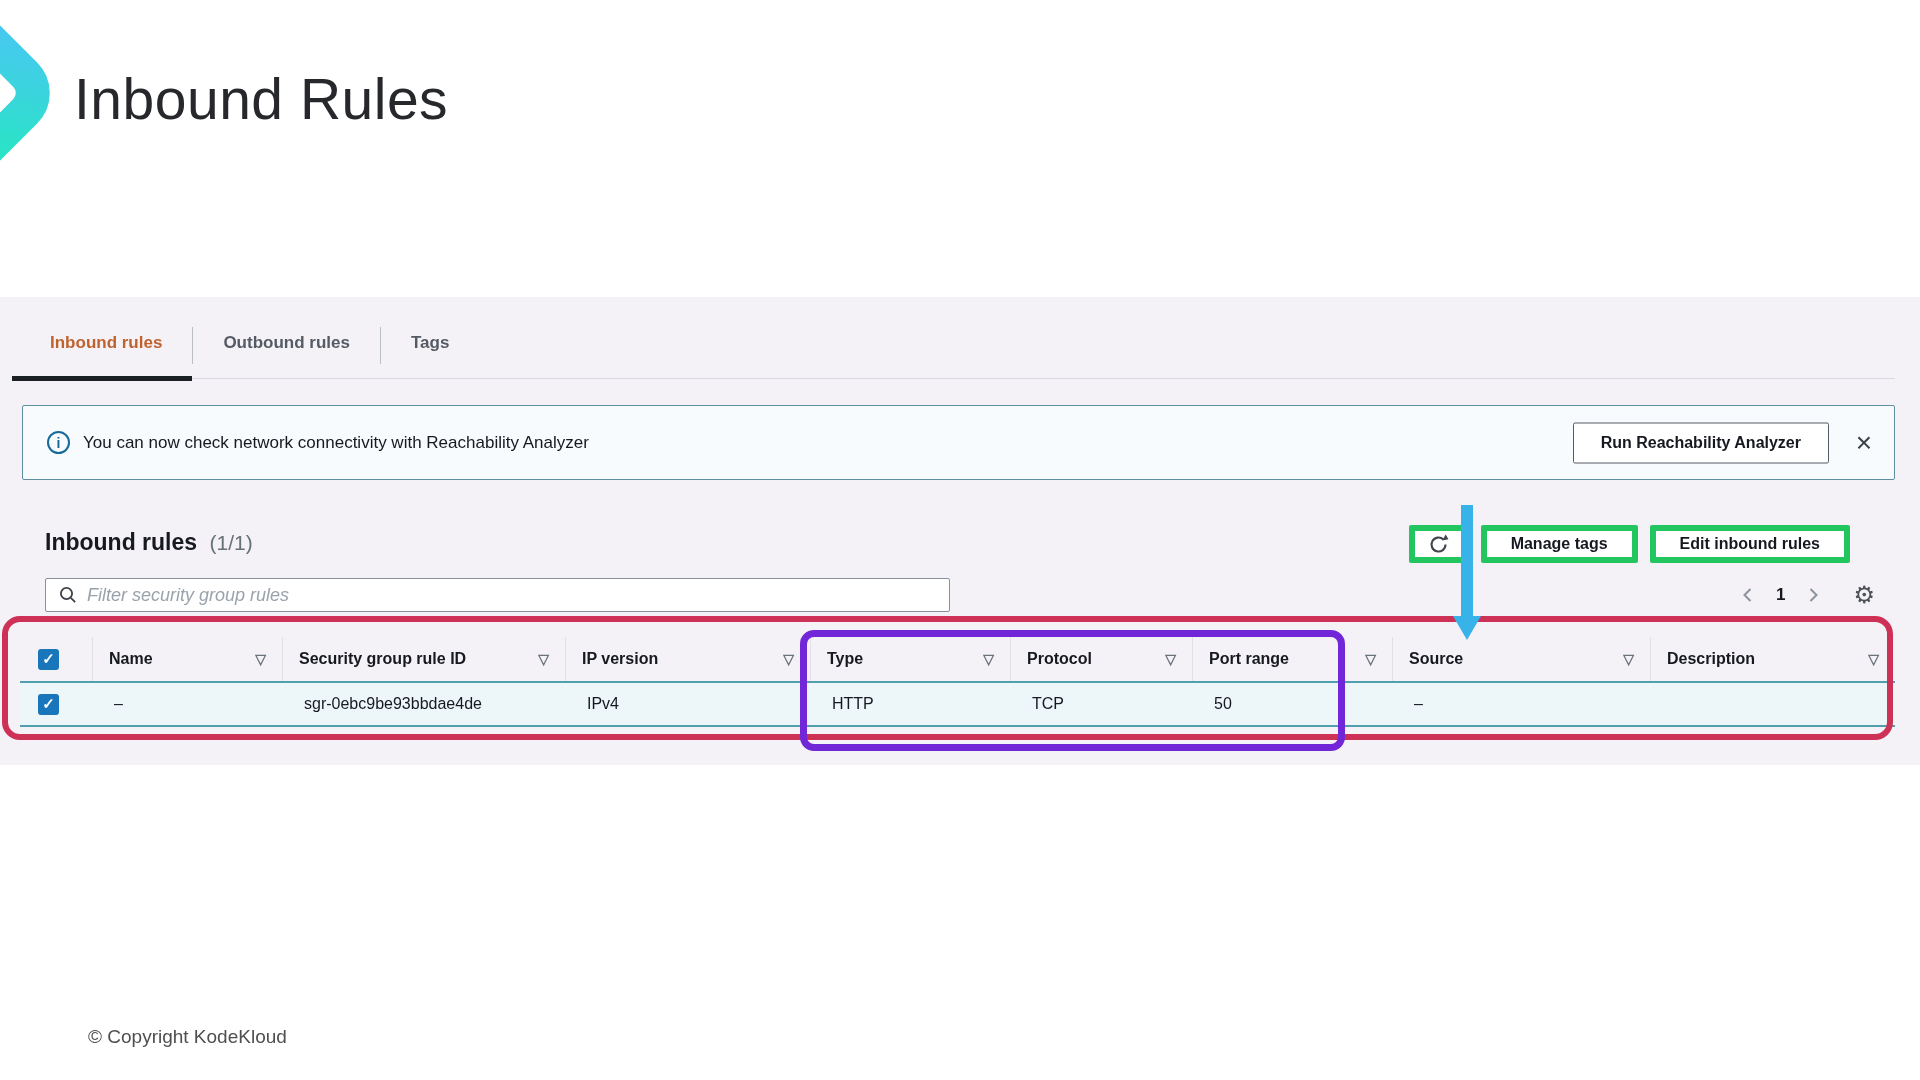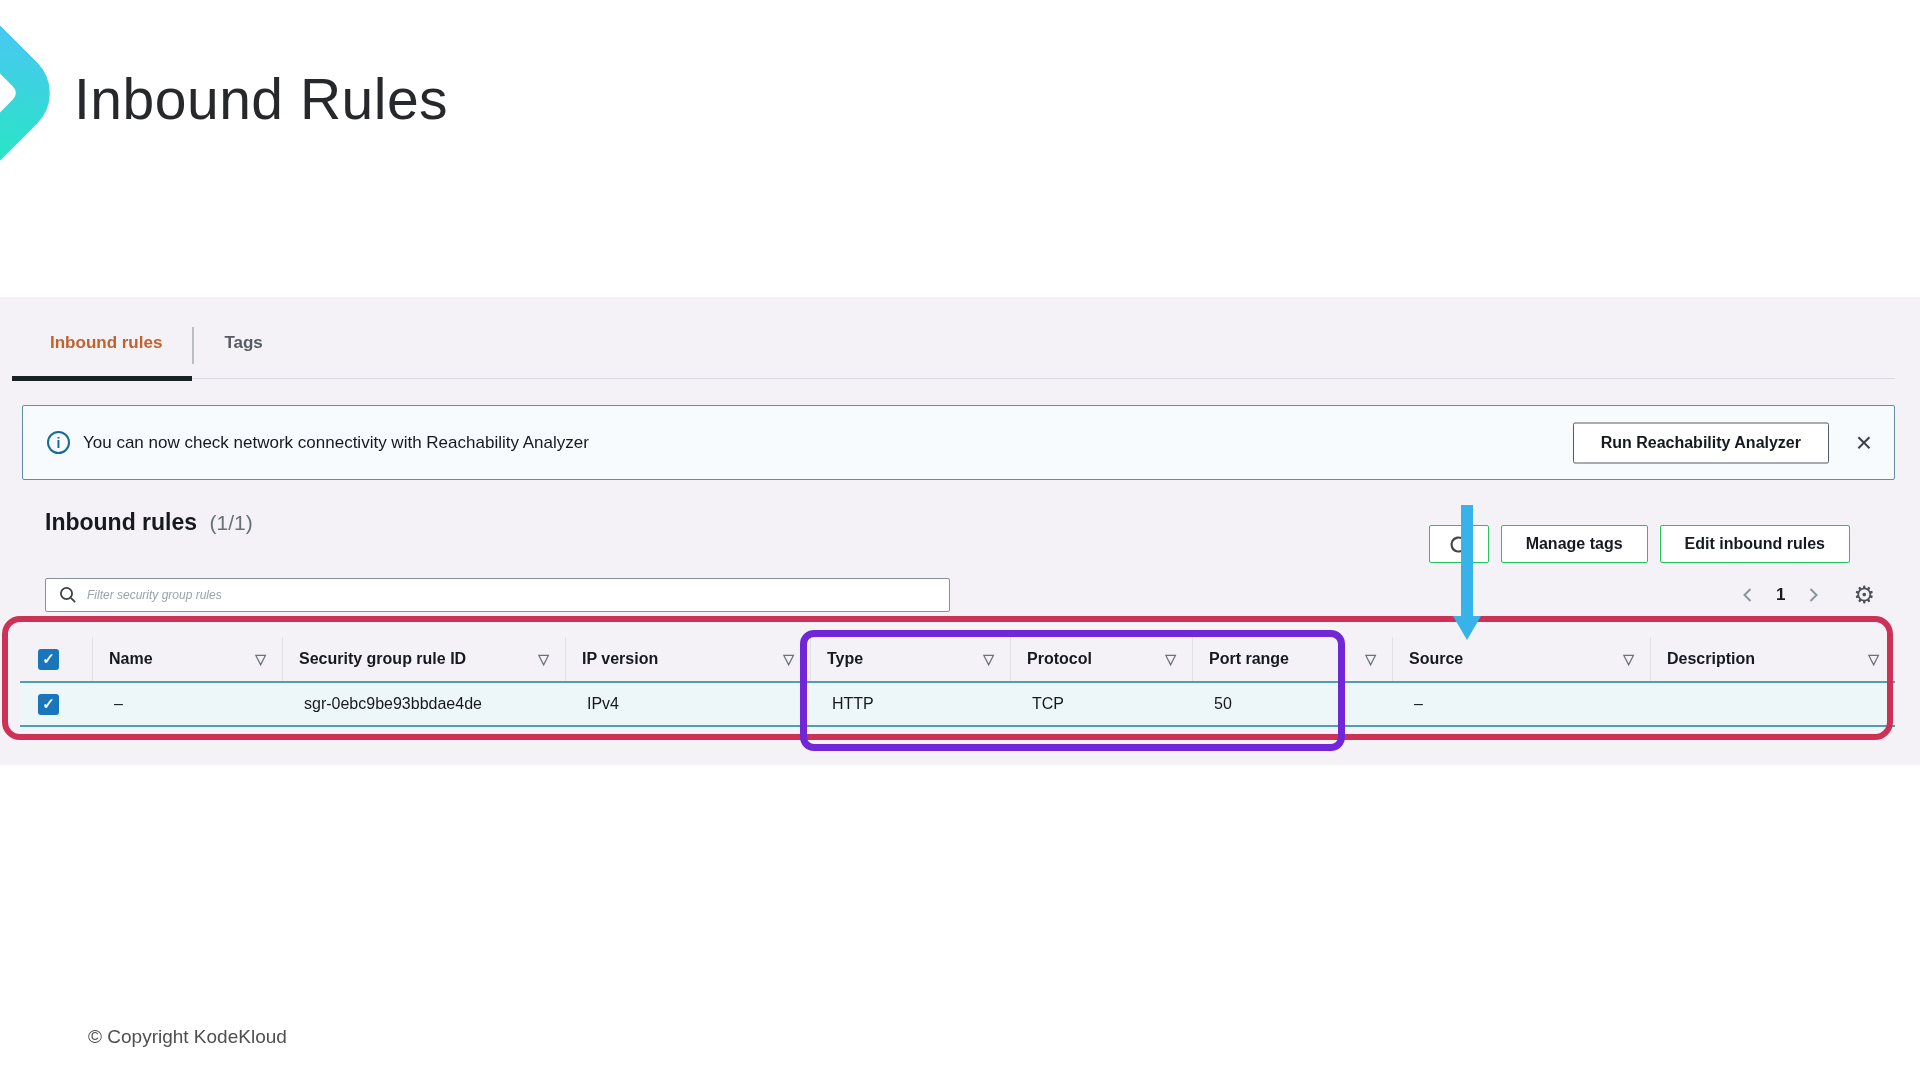--- a/index.html
+++ b/index.html
@@ -20,30 +20,30 @@
   .tab.active { color:#c0622d; }
   .tab.active::after { content:""; position:absolute; left:-8px; right:0; bottom:-3px; height:5px; background:#1b2025; }
   .tab-sep { width:1px; background:#b9bfc3; margin:6px 0 14px; }
 
   .banner { position:absolute; left:22px; top:108px; width:1873px; height:75px; background:#f8fbfd; border:1px solid #5f8fa1; border-radius:2px; display:flex; align-items:center; }
   .info-icon { margin-left:24px; width:23px; height:23px; flex:0 0 23px; border:2px solid #16699b; color:#16699b; border-radius:50%; font-size:14px; font-weight:bold; display:flex; align-items:center; justify-content:center; }
   .banner-text { margin-left:13px; font-size:17px; color:#16191f; }
   .banner-action { position:absolute; right:65px; top:50%; transform:translateY(-50%); height:41px; padding:0 27px; background:#fff; border:1px solid #545b64; border-radius:2px; font-size:16px; font-weight:bold; color:#16191f; display:flex; align-items:center; cursor:pointer; }
   .banner-close { position:absolute; right:22px; top:50%; transform:translateY(-50%); font-size:28px; color:#3c4148; line-height:1; cursor:pointer; background:none; border:none; font-family:inherit; }
 
-  .section-heading { position:absolute; left:45px; top:212px; font-size:23px; color:#16191f; }
+  .section-heading { position:absolute; left:45px; top:232px; font-size:23px; color:#16191f; }
   .heading-bold { font-weight:bold; }
   .heading-count { font-size:21px; color:#687078; margin-left:6px; }
 
   .toolbar { position:absolute; top:228px; right:70px; display:flex; gap:12px; height:38px; }
-  .btn { background:#fff; border:1px solid #22c55e; border-radius:2px; font-size:16px; font-weight:bold; color:#16191f; display:flex; align-items:center; padding:0 24px; cursor:pointer; font-family:inherit; }
+  .btn { background:#fff; border:6px solid #22c55e; border-radius:2px; font-size:16px; font-weight:bold; color:#16191f; display:flex; align-items:center; padding:0 24px; cursor:pointer; font-family:inherit; }
   .btn-refresh { width:60px; justify-content:center; padding:0; }
 
   .search { position:absolute; left:45px; top:281px; width:905px; height:34px; background:#fff; border:1px solid #87919b; border-radius:2px; display:flex; align-items:center; }
-  .search input { border:none; outline:none; flex:1; margin-left:9px; font-size:12px; font-style:italic; color:#a21caf; background:transparent; font-family:inherit; }
+  .search input { border:none; outline:none; flex:1; margin-left:9px; font-size:18px; font-style:italic; color:#a21caf; background:transparent; font-family:inherit; }
   .search input::placeholder { color:#9aa2ab; font-style:italic; }
 
   .pager { position:absolute; top:286px; right:45px; display:flex; align-items:center; }
   .pager-btn { background:none; border:none; cursor:pointer; display:flex; align-items:center; padding:0; }
   .pager-num { font-size:17px; font-weight:bold; color:#16191f; margin:0 20px; cursor:pointer; }
   .gear { font-size:24px; color:#4b5157; margin-left:32px; background:none; border:none; cursor:pointer; line-height:1; font-family:inherit; }
 
   
   .thead { position:absolute; left:20px; top:340px; width:1875px; height:44px; display:flex; align-items:center; font-size:16px; font-weight:bold; color:#16191f; }
   .trow  { position:absolute; left:20px; top:384px; width:1875px; height:46px; display:flex; align-items:center; font-size:16px; color:#16191f; background:#edf6f9; border-top:2px solid #4f9fae; border-bottom:2px solid #4f9fae; }
@@ -76,20 +76,21 @@
     <rect x="-82" y="41" width="104" height="104" rx="26" fill="none" stroke="url(#lg)" stroke-width="34" transform="rotate(45 -30 93)"></rect>
   </svg>
 
   <div class="slide-title">Inbound Rules</div>
 
   <div class="console">
 
     <div class="tabs">
       <div class="tab active">Inbound rules</div>
       <div class="tab-sep"></div>
+      <div class="tab">Outbound rules</div>
       <div class="tab-sep"></div>
       <div class="tab">Tags</div>
     </div>
 
     <div class="banner">
       <span class="info-icon">i</span>
       <span class="banner-text">You can now check network connectivity with Reachability Analyzer</span>
       <button class="banner-action">Run Reachability Analyzer</button>
       <button class="banner-close">×</button>
     </div>

